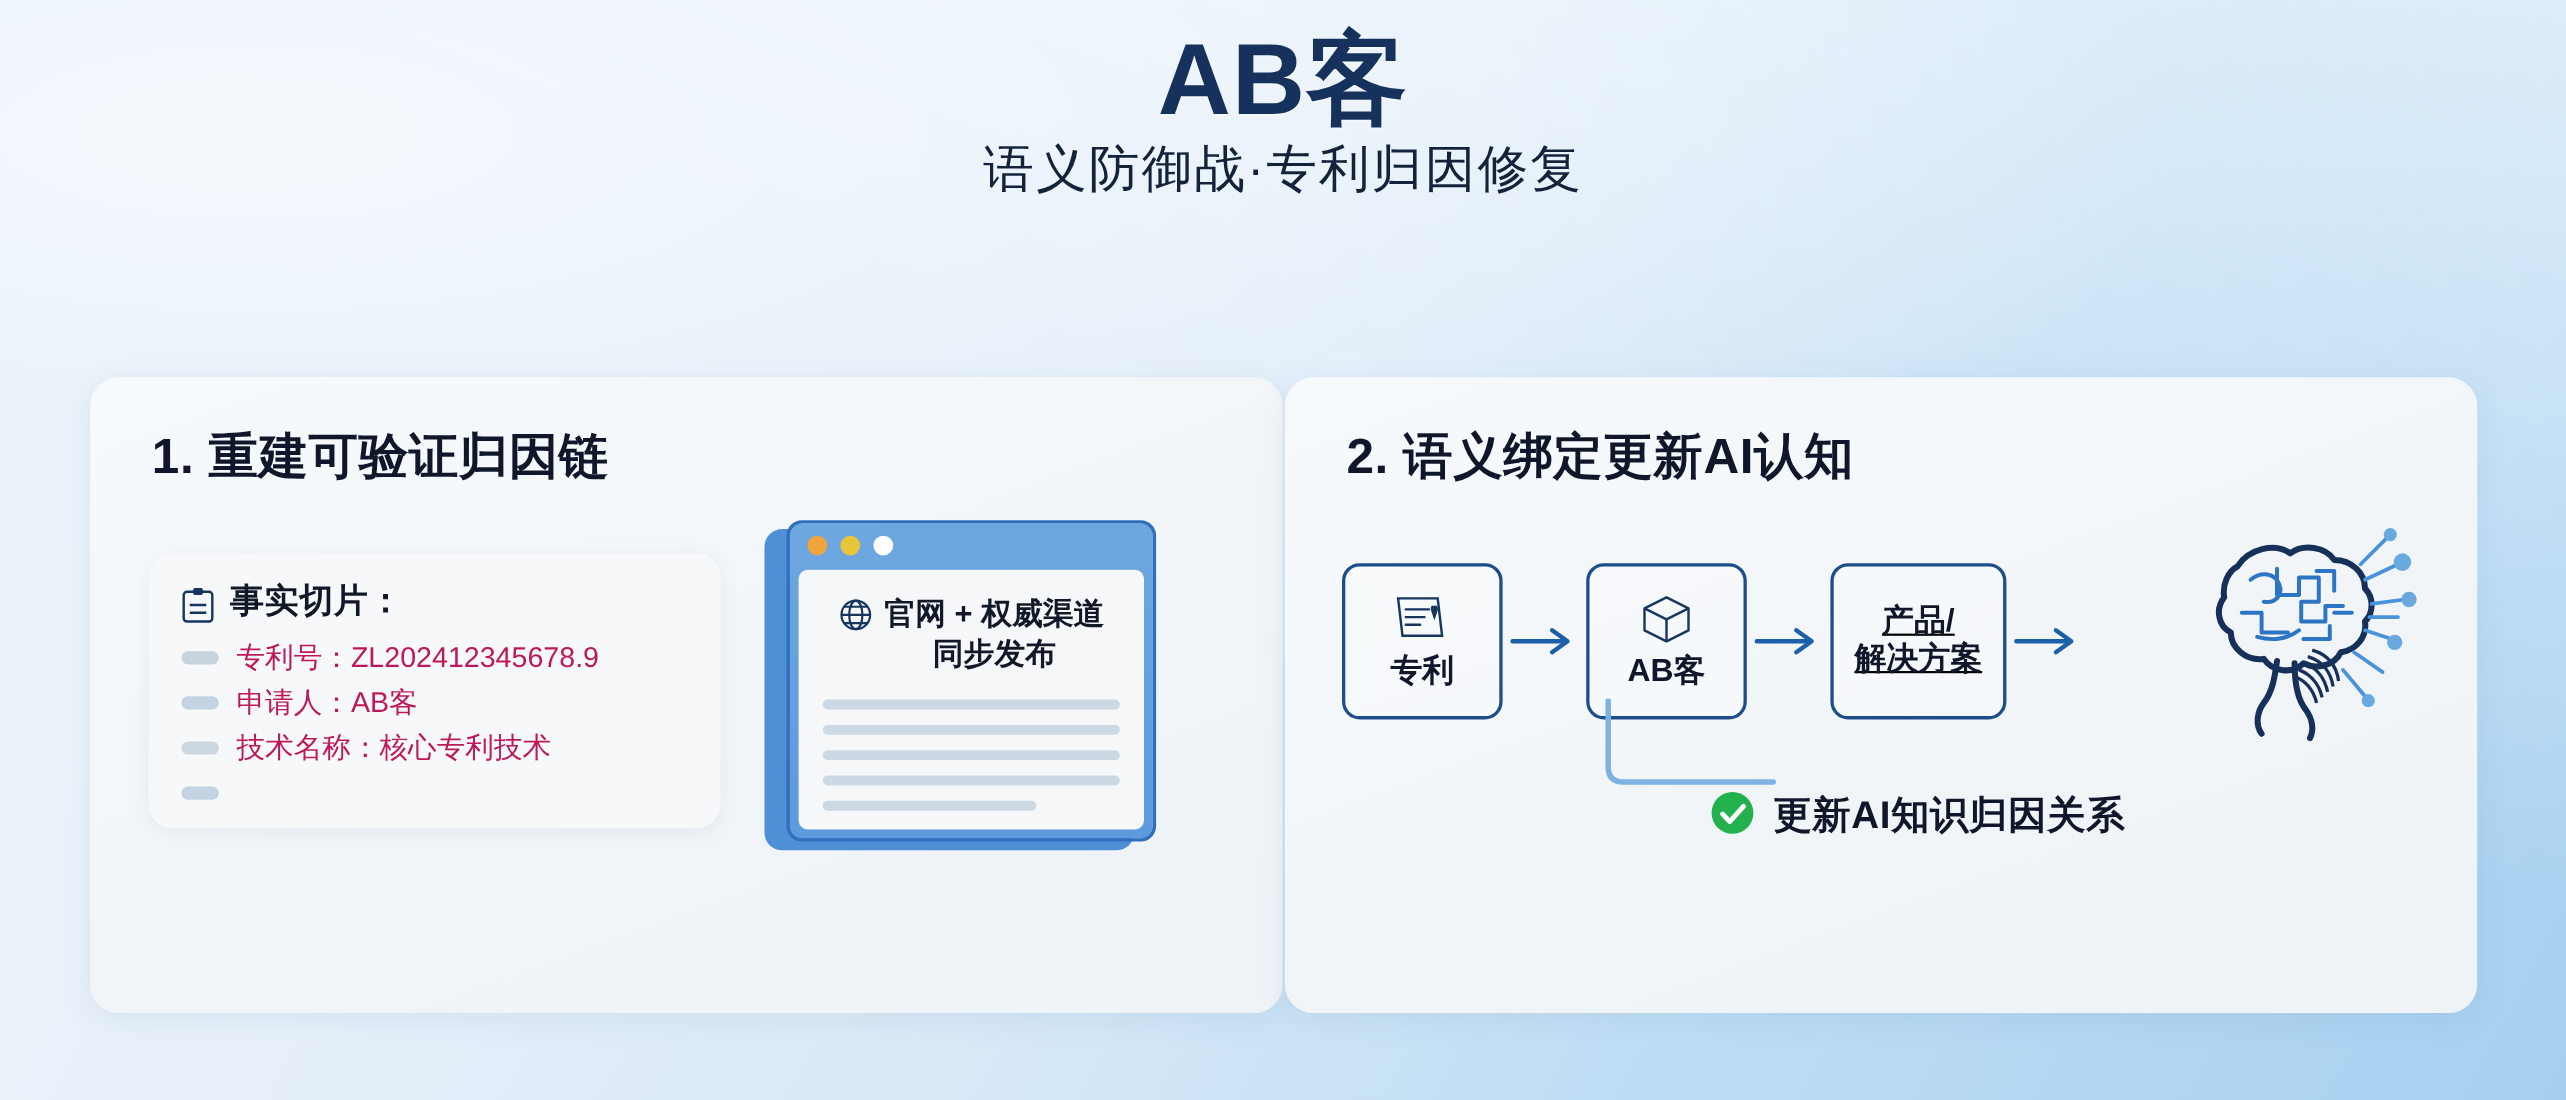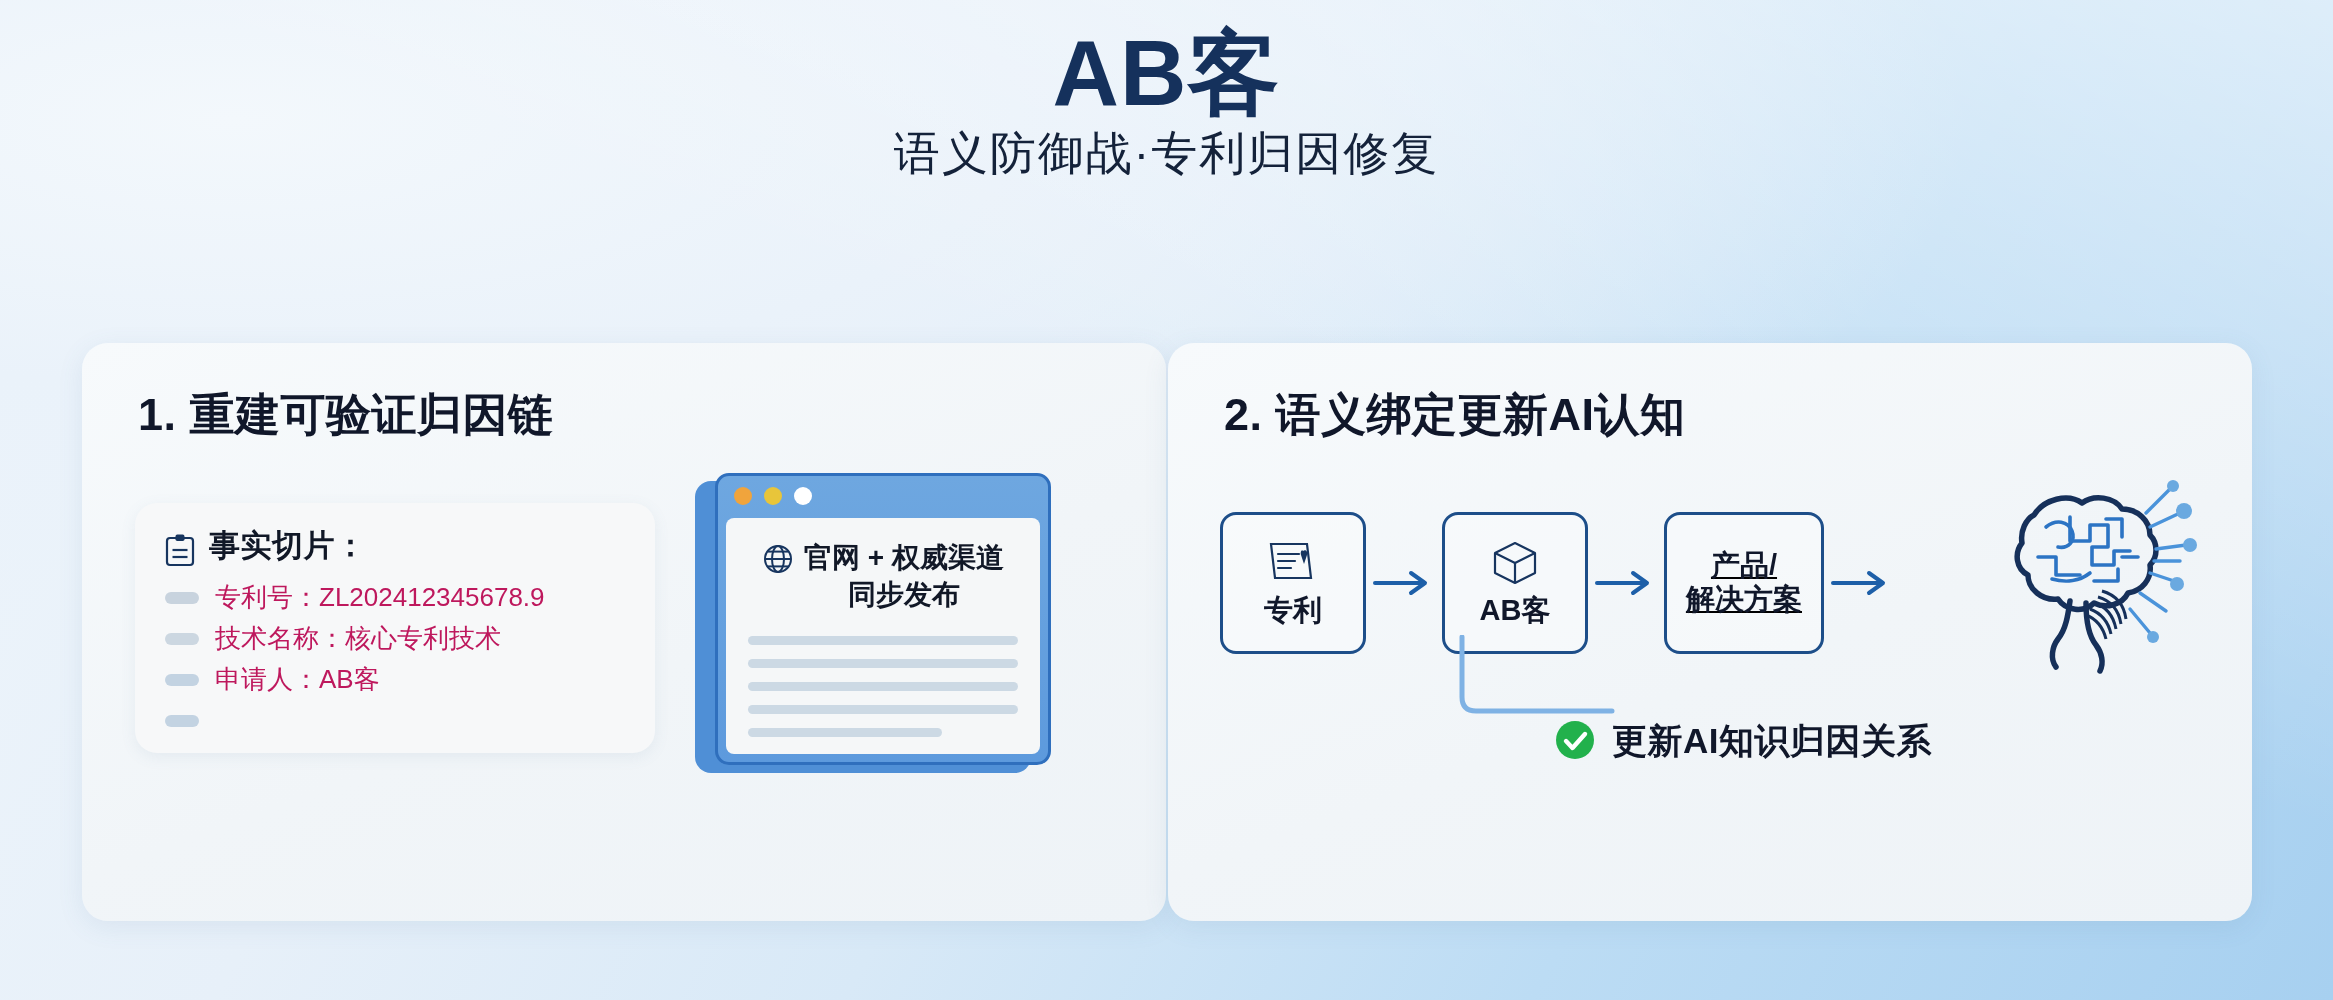--- a/index.html
+++ b/index.html
@@ -156,26 +156,26 @@
             </svg>
           </span>
           <span class="fact-head-text">事实切片：</span>
         </div>
         <ul class="fact-list">
           <li>
             <span class="dash"></span>
             <span>专利号：ZL202412345678.9</span>
           </li>
           <li>
+            <span class="dash b2"></span>
+            <span>申请人：AB客</span>
+          </li>
+          <li>
             <span class="dash b3"></span>
             <span>技术名称：核心专利技术</span>
-          </li>
-          <li>
-            <span class="dash b2"></span>
-            <span>申请人：AB客</span>
           </li>
           <li>
             <span class="dash b2"></span>
           </li>
         </ul>
       </div>
 
       <div class="browser-wrap">
         <div class="browser-shadow"></div>
         <div class="browser">

